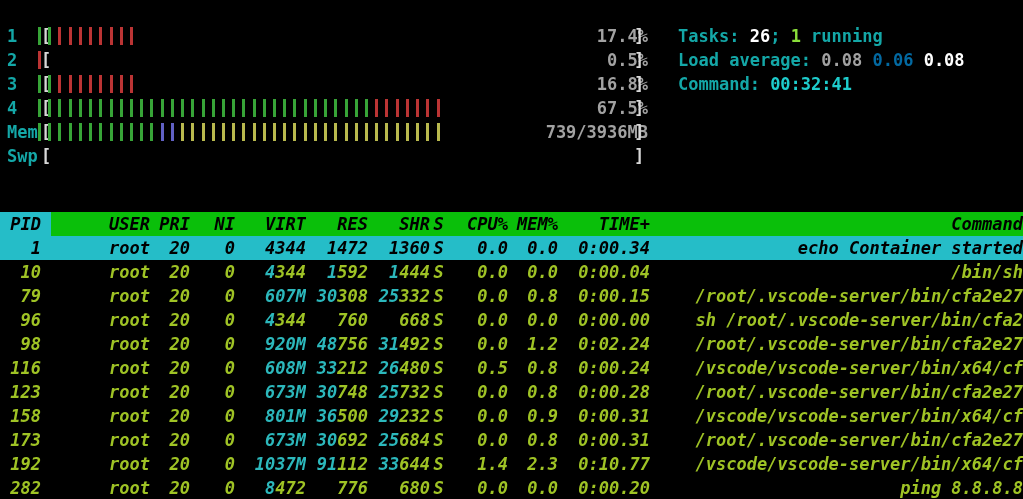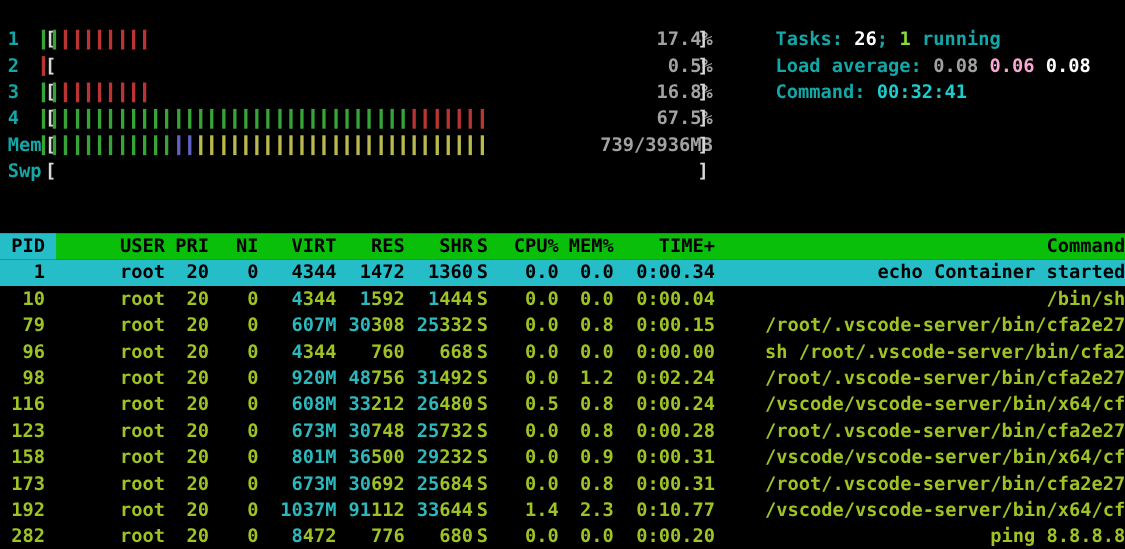--- a/index.html
+++ b/index.html
@@ -21,32 +21,32 @@
   .bararea{position:absolute;left:38px;top:0;width:583px;height:24px;padding-left:28px;}
   .ticks{position:absolute;left:0;top:3px;height:18px;display:flex;}
   .tick{width:10.23px;height:18px;box-sizing:border-box;flex:none;}
   .tick > i{display:block;width:3px;height:18px;}
   .mval{position:absolute;right:1px;top:0;color:#a2a2a2;}
   .bar-green{background:#37a437;}
   .bar-red{background:#bb3434;}
   .bar-blue{background:#6161c4;}
   .bar-yellow{background:#b9b94e;}
   
-  .iline{position:absolute;left:678px;height:24px;white-space:pre;margin-left:27px;}
+  .iline{position:absolute;left:678px;height:24px;white-space:pre;}
   .c-label{color:#14a7a7;}
   .c-white{color:#ffffff;}
   .c-gray{color:#a2a2a2;}
   .c-brightgreen{color:#8ade3a;}
-  .c-loadfive{color:#f9a8d4;}
+  .c-loadfive{color:#0369a1;}
   .c-boldcyan{color:#1ecccc;text-align:center;}
   
   .grid{
     display:grid;
     grid-template-columns:41px 10px 99px 40px 45px 71px 62px 62px 17px 61px 50px 92px 25px 1fr;
-    height:24px;white-space:pre;overflow:hidden;
+    height:24px;white-space:pre;overflow:hidden;font-style:italic;
   }
   .thead{position:absolute;left:0;top:212px;width:1023px;background:#0abf0a;color:#000;}
   .thead .cell{cursor:pointer;}
   .thead .sortcol{background:#25bdc8;}
   .tbody{position:absolute;left:0;top:236px;width:1023px;}
   .trow{width:1023px;}
   .trow.sel{background:#25bdc8;}
   .trow.sel .cell,.trow.sel .hi,.trow.sel .lo{color:#000 !important;}
   .cell{overflow:hidden;}
   .r{text-align:right;}

